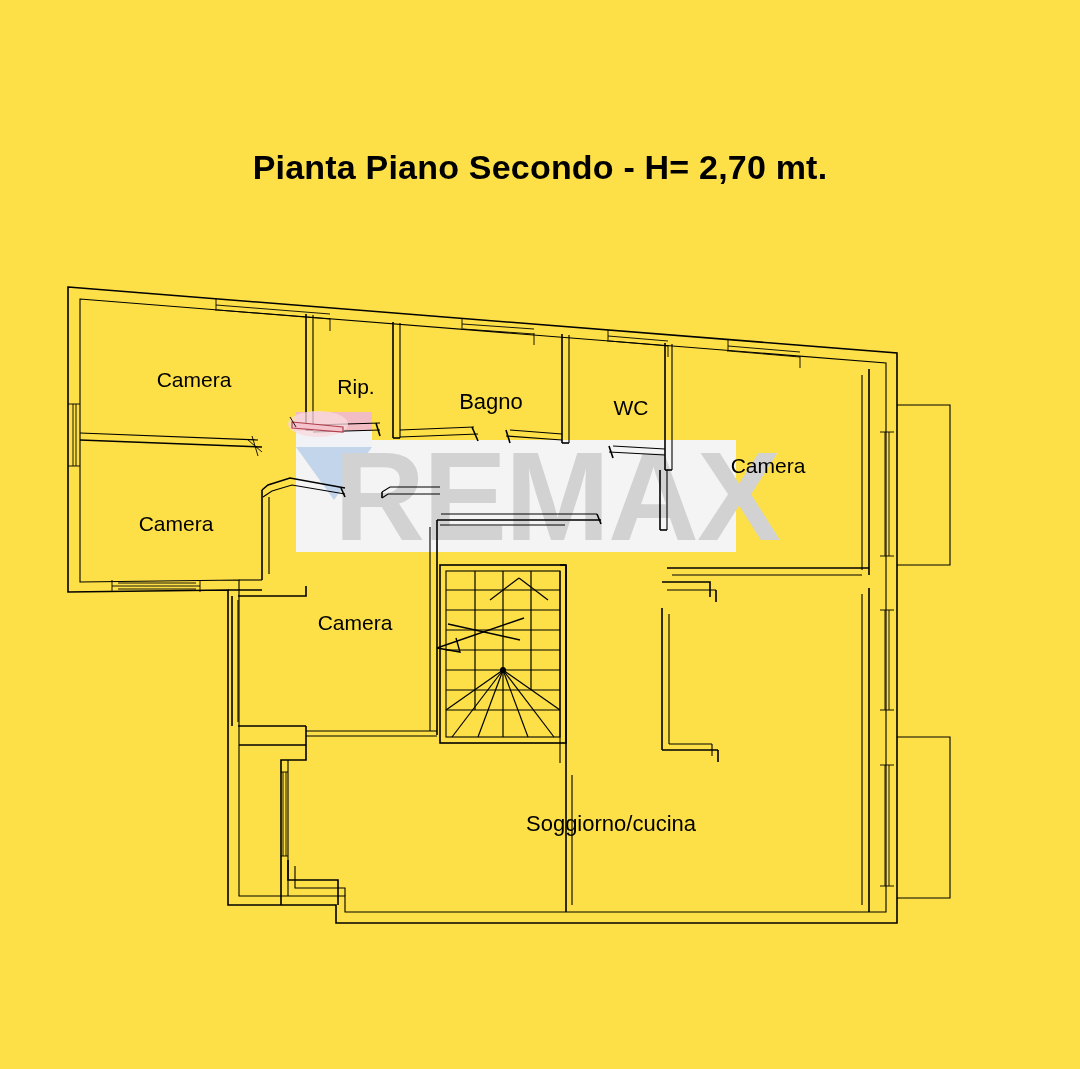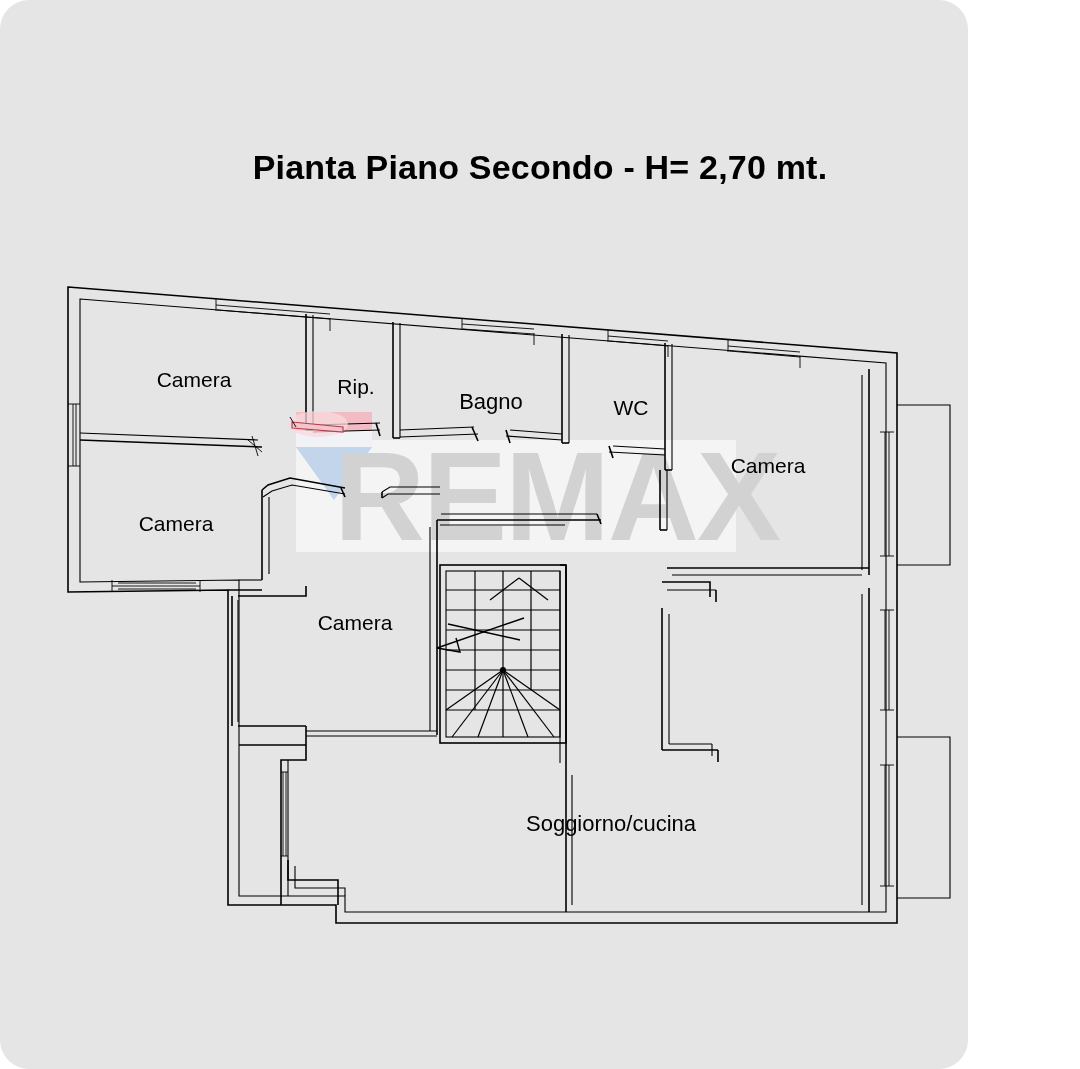--- a/index.html
+++ b/index.html
@@ -11,24 +11,23 @@
   body {
     width: 1080px;
     height: 1069px;
     font-family: "Liberation Sans", sans-serif;
     color: #000000;
     overflow: hidden;
     position: relative;
   }
   #plan-root {
     position: relative;
-    width: 968px;
+    width: 1080px;
     height: 1069px;
-    background: #e5e5e5;
-    border-radius: 29px;
+    background: #fde047;
   }
   .plan-title {
     position: absolute;
     left: 0;
     top: 148px;
     width: 1080px;
     text-align: center;
     font-size: 34px;
     font-weight: 600;
     letter-spacing: 0.2px;

